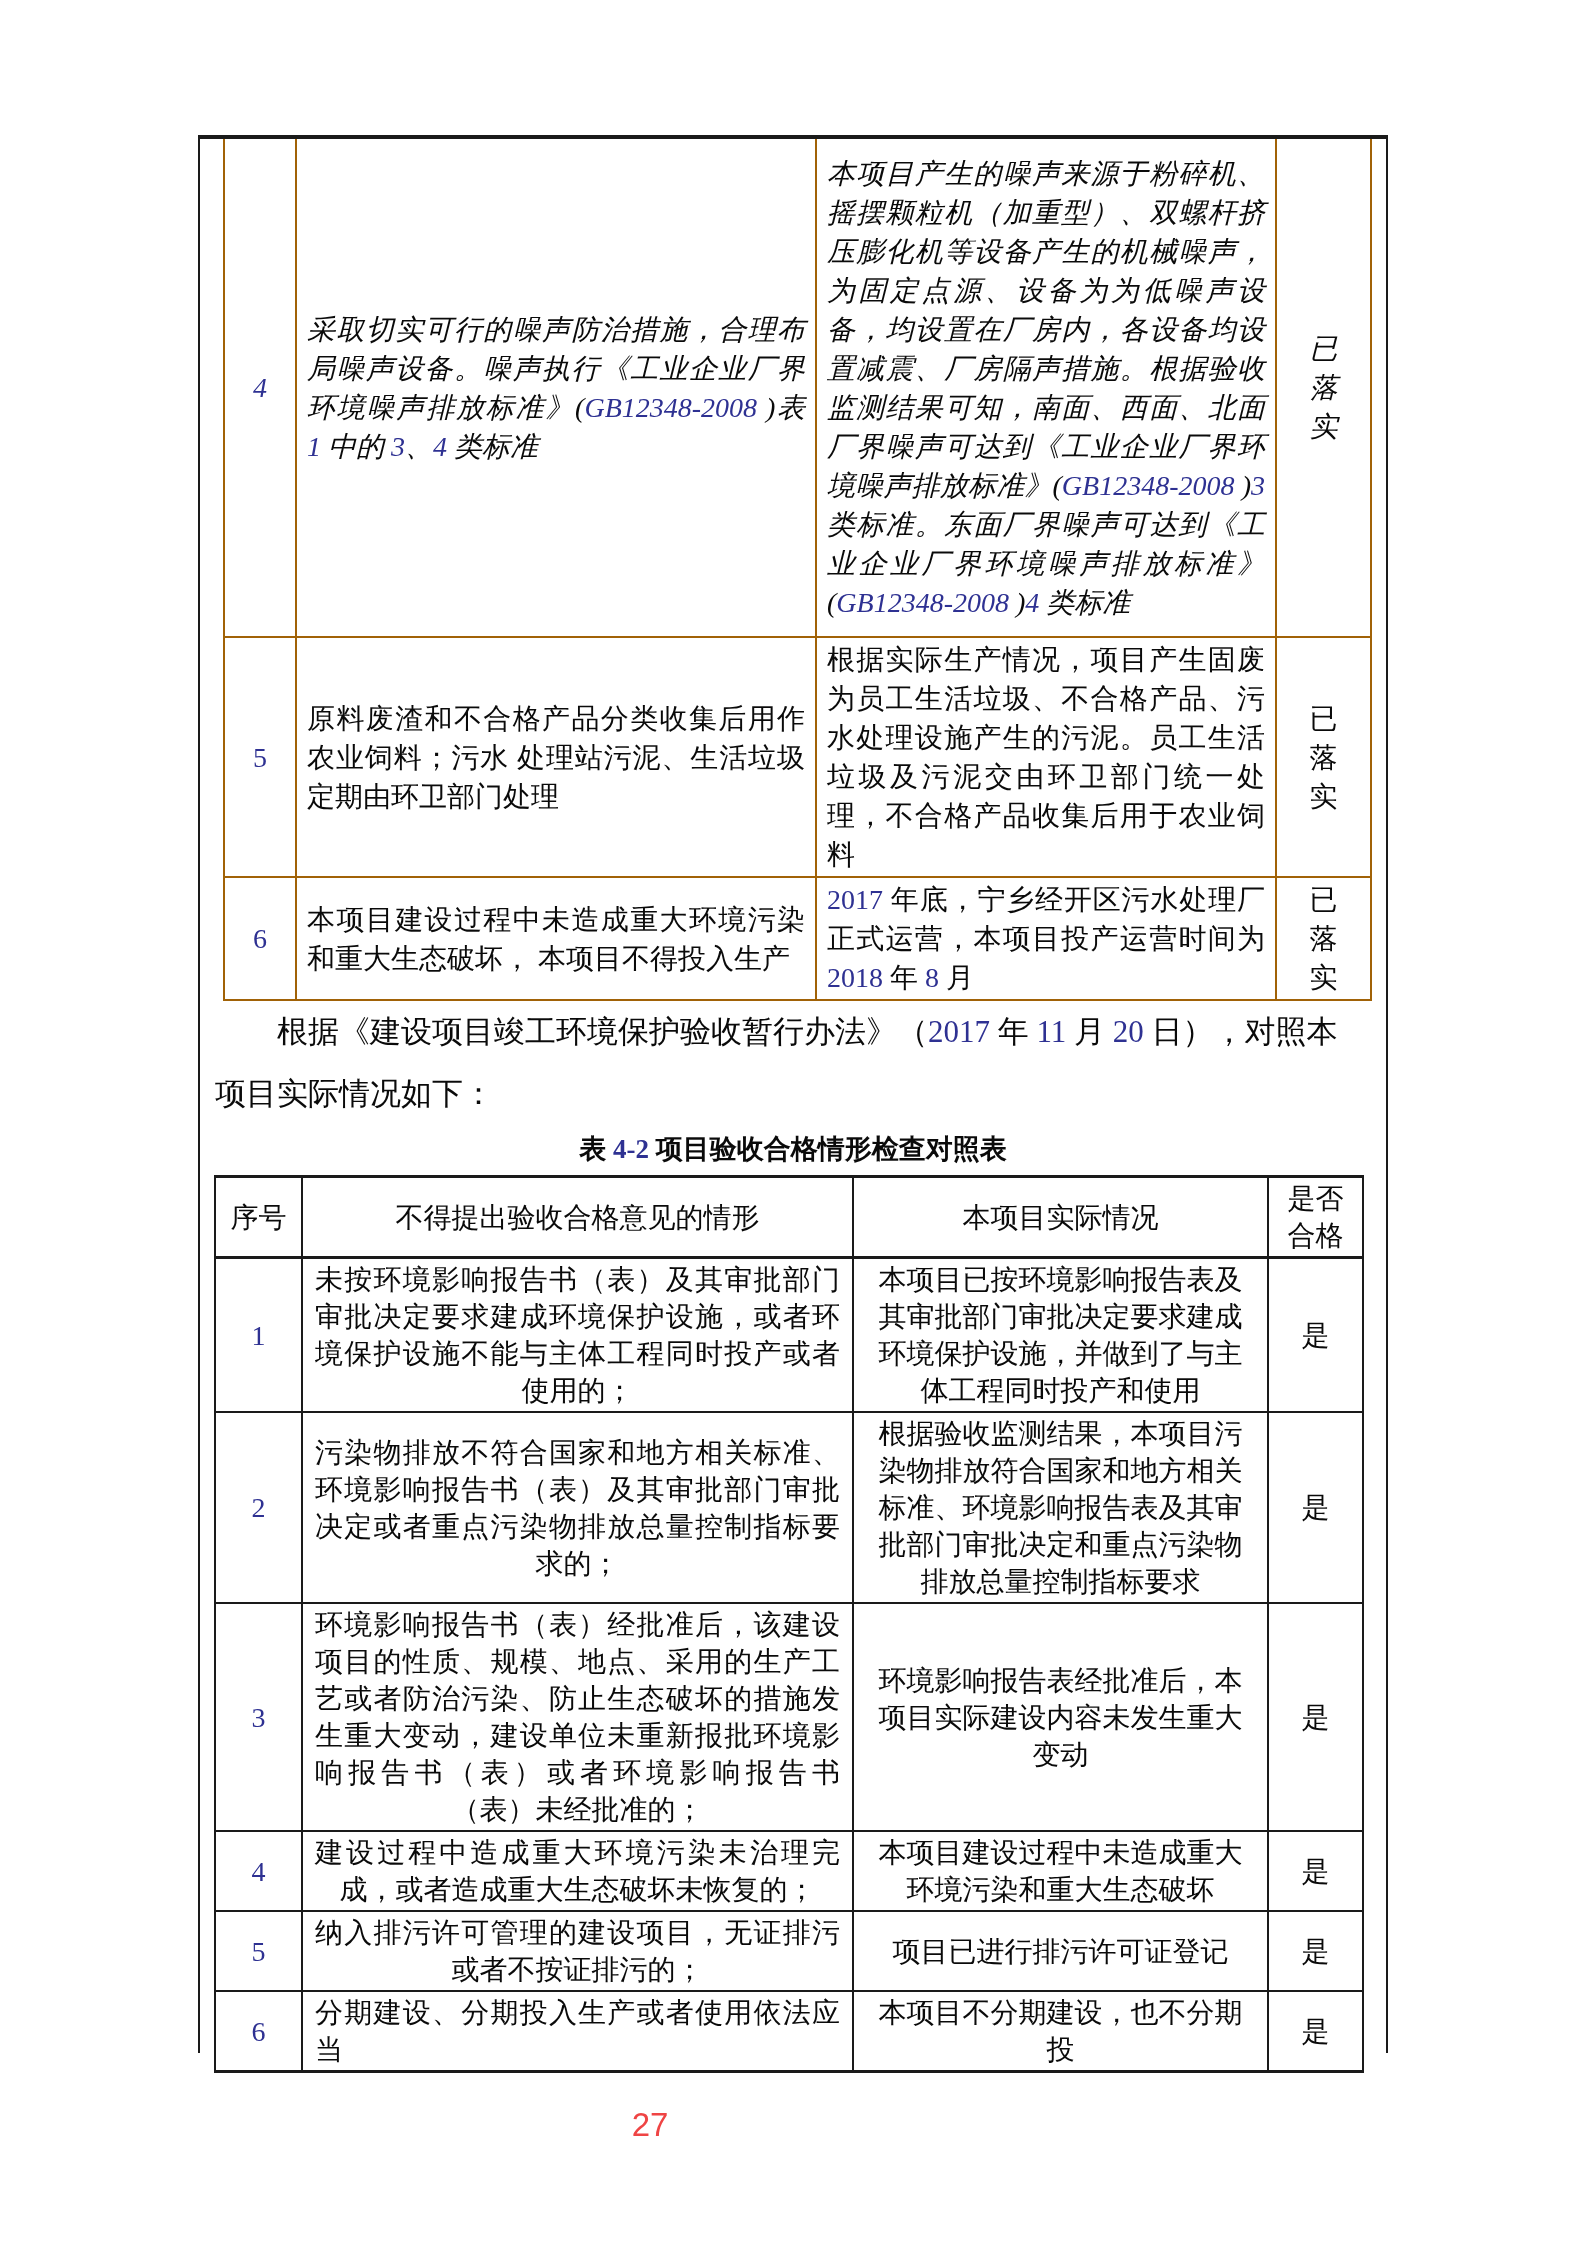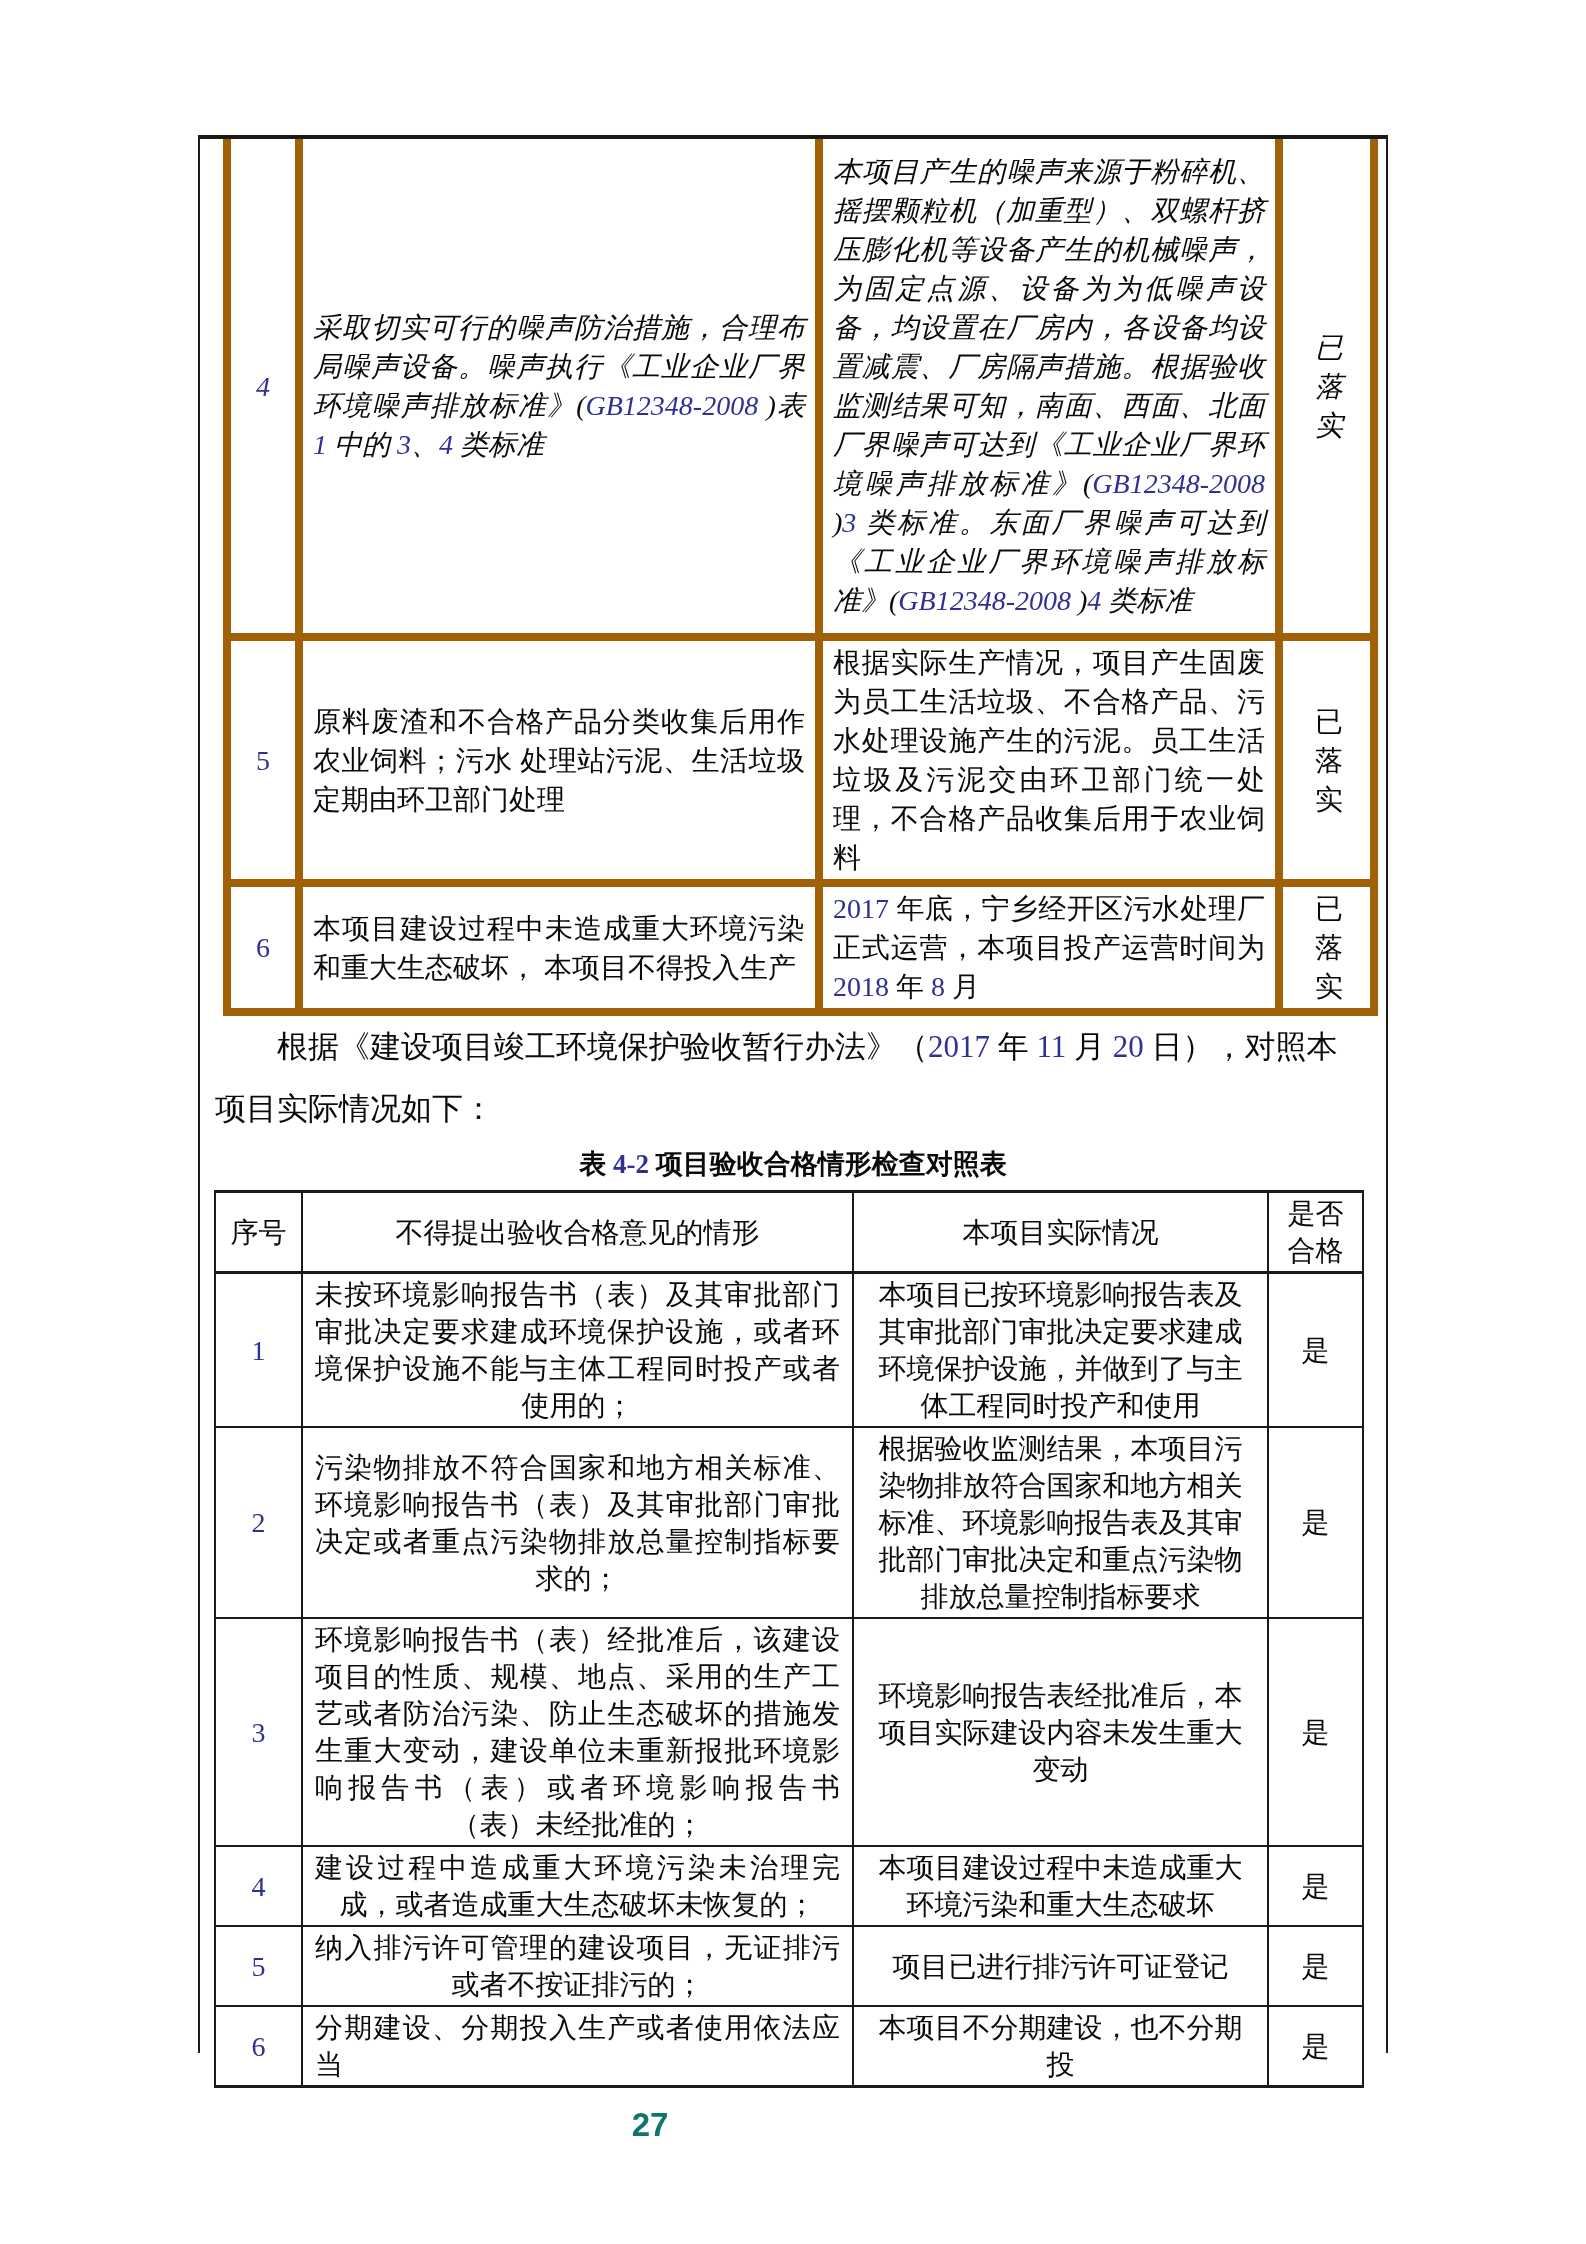--- a/index.html
+++ b/index.html
@@ -18,21 +18,21 @@
     border-right:2px solid #1a1a1a;
     border-top:4px solid #1a1a1a;
   }
   table { border-collapse:collapse; table-layout:fixed; }
 
   
   .t1 {
     margin-left:23px; width:1147px;
     font-size:28px; line-height:39px;
   }
-  .t1 td { border:8px solid #a16207; vertical-align:middle; padding:2px 10px; }
+  .t1 td { border:2px solid #a16207; vertical-align:middle; padding:2px 10px; }
   .t1 tr.r-first td { border-top:none;font-style:italic; }
   .t1 td.c-no { text-align:center; }
   .t1 td.c-measure { text-align:justify; }
   .t1 td.c-actual { text-align:justify; }
   .t1 td.c-status { text-align:center; padding:2px 32px; }
 
   
   .para {
     margin-left:15px; margin-right:10px;
     font-size:31px; line-height:62px;
@@ -63,21 +63,21 @@
   .t2 td.c-actual { text-align:center; }
   .t2 td.c-pass { text-align:center; }
   .t2 tbody tr.r-last td { border-bottom:3px solid #1a1a1a; }
 
   .num { color:#2e3192; }
 
   .pagenum {
     position:absolute; left:0; top:2106px; width:1300px;
     text-align:center;
     font-family:"Liberation Sans","DejaVu Sans",sans-serif;
-    font-size:33px; font-weight:bold; color:#0f766e;
+    font-size:33px; font-weight:normal; color:#ef4444;
   }
 </style>
 </head>
 <body>
 
 <div class="frame">
 
   <table class="t1">
     <colgroup>
         <col style="width:72px">

